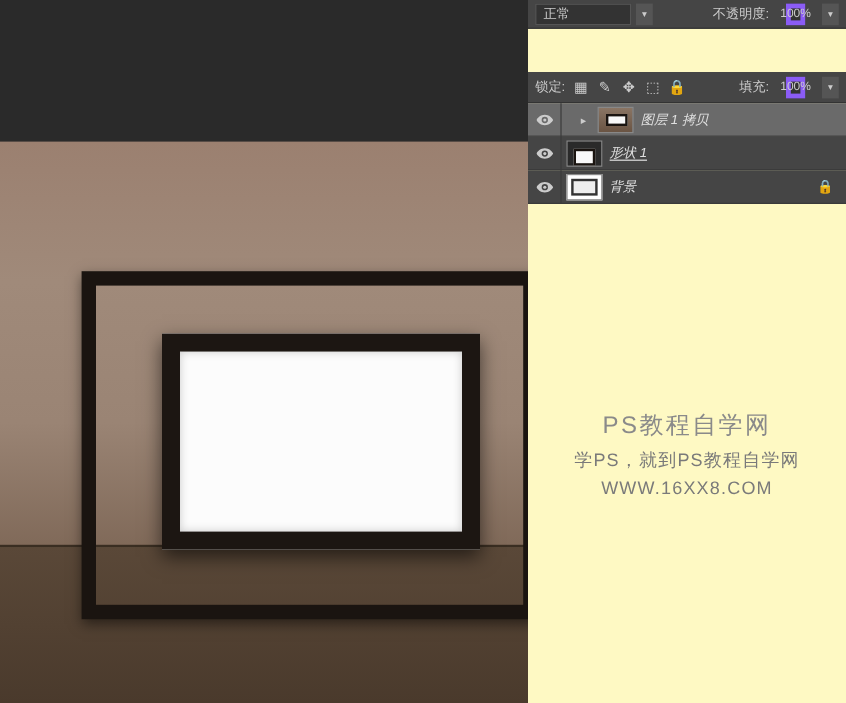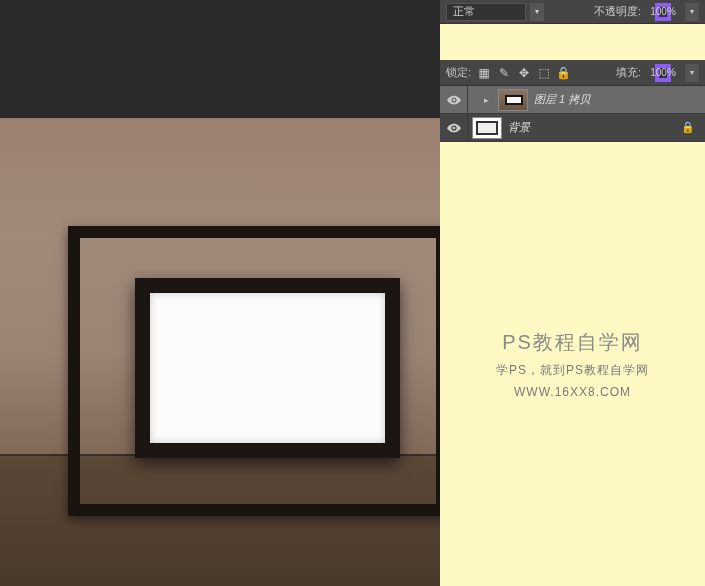--- a/index.html
+++ b/index.html
@@ -233,21 +233,21 @@
   color: #7a7a7a;
   text-align: right;
   gap: 6px;
 }
 .wm-title {
   font-size: 20px;
   letter-spacing: 2px;
   color: #8a8a8a;
 }
 .wm-sub {
-  font-size: 12px;
+  font-size: 15px;
   color: #7a7a7a;
   letter-spacing: 1px;
 }
 .eye-svg { width: 14px; height: 10px; }
 </style>
 </head>
 <body>
 
 <div class="canvas-area">
   <div class="canvas-image">
@@ -301,30 +301,42 @@
             <circle cx="8" cy="5" r="1.5" fill="#ccc"></circle>
           </svg>
       </div>
       <div class="layer-content indent">
         <span class="expand-arrow">▸</span>
         <div class="thumb img"></div>
         <span class="layer-name">图层 1 拷贝</span>
       </div>
     </div>
 
-
-
     <div class="layer-row">
       <div class="vis-toggle">
         <svg class="eye-svg" viewBox="0 0 16 10">
             <path fill="#ccc" d="M8 0C4 0 1 3 0 5c1 2 4 5 8 5s7-3 8-5c-1-2-4-5-8-5zm0 8a3 3 0 110-6 3 3 0 010 6z"></path>
             <circle cx="8" cy="5" r="1.5" fill="#ccc"></circle>
           </svg>
       </div>
       <div class="layer-content">
+        <div class="thumb shape"></div>
+        <span class="layer-name ul">形状 1</span>
+      </div>
+    </div>
+
+
+    <div class="layer-row">
+      <div class="vis-toggle">
+        <svg class="eye-svg" viewBox="0 0 16 10">
+            <path fill="#ccc" d="M8 0C4 0 1 3 0 5c1 2 4 5 8 5s7-3 8-5c-1-2-4-5-8-5zm0 8a3 3 0 110-6 3 3 0 010 6z"></path>
+            <circle cx="8" cy="5" r="1.5" fill="#ccc"></circle>
+          </svg>
+      </div>
+      <div class="layer-content">
         <div class="thumb bg"></div>
         <span class="layer-name">背景</span>
         <span class="lock-indicator">🔒</span>
       </div>
     </div>
 
   </div>
 
   <div class="watermark">
     <div class="wm-title">PS教程自学网</div>

